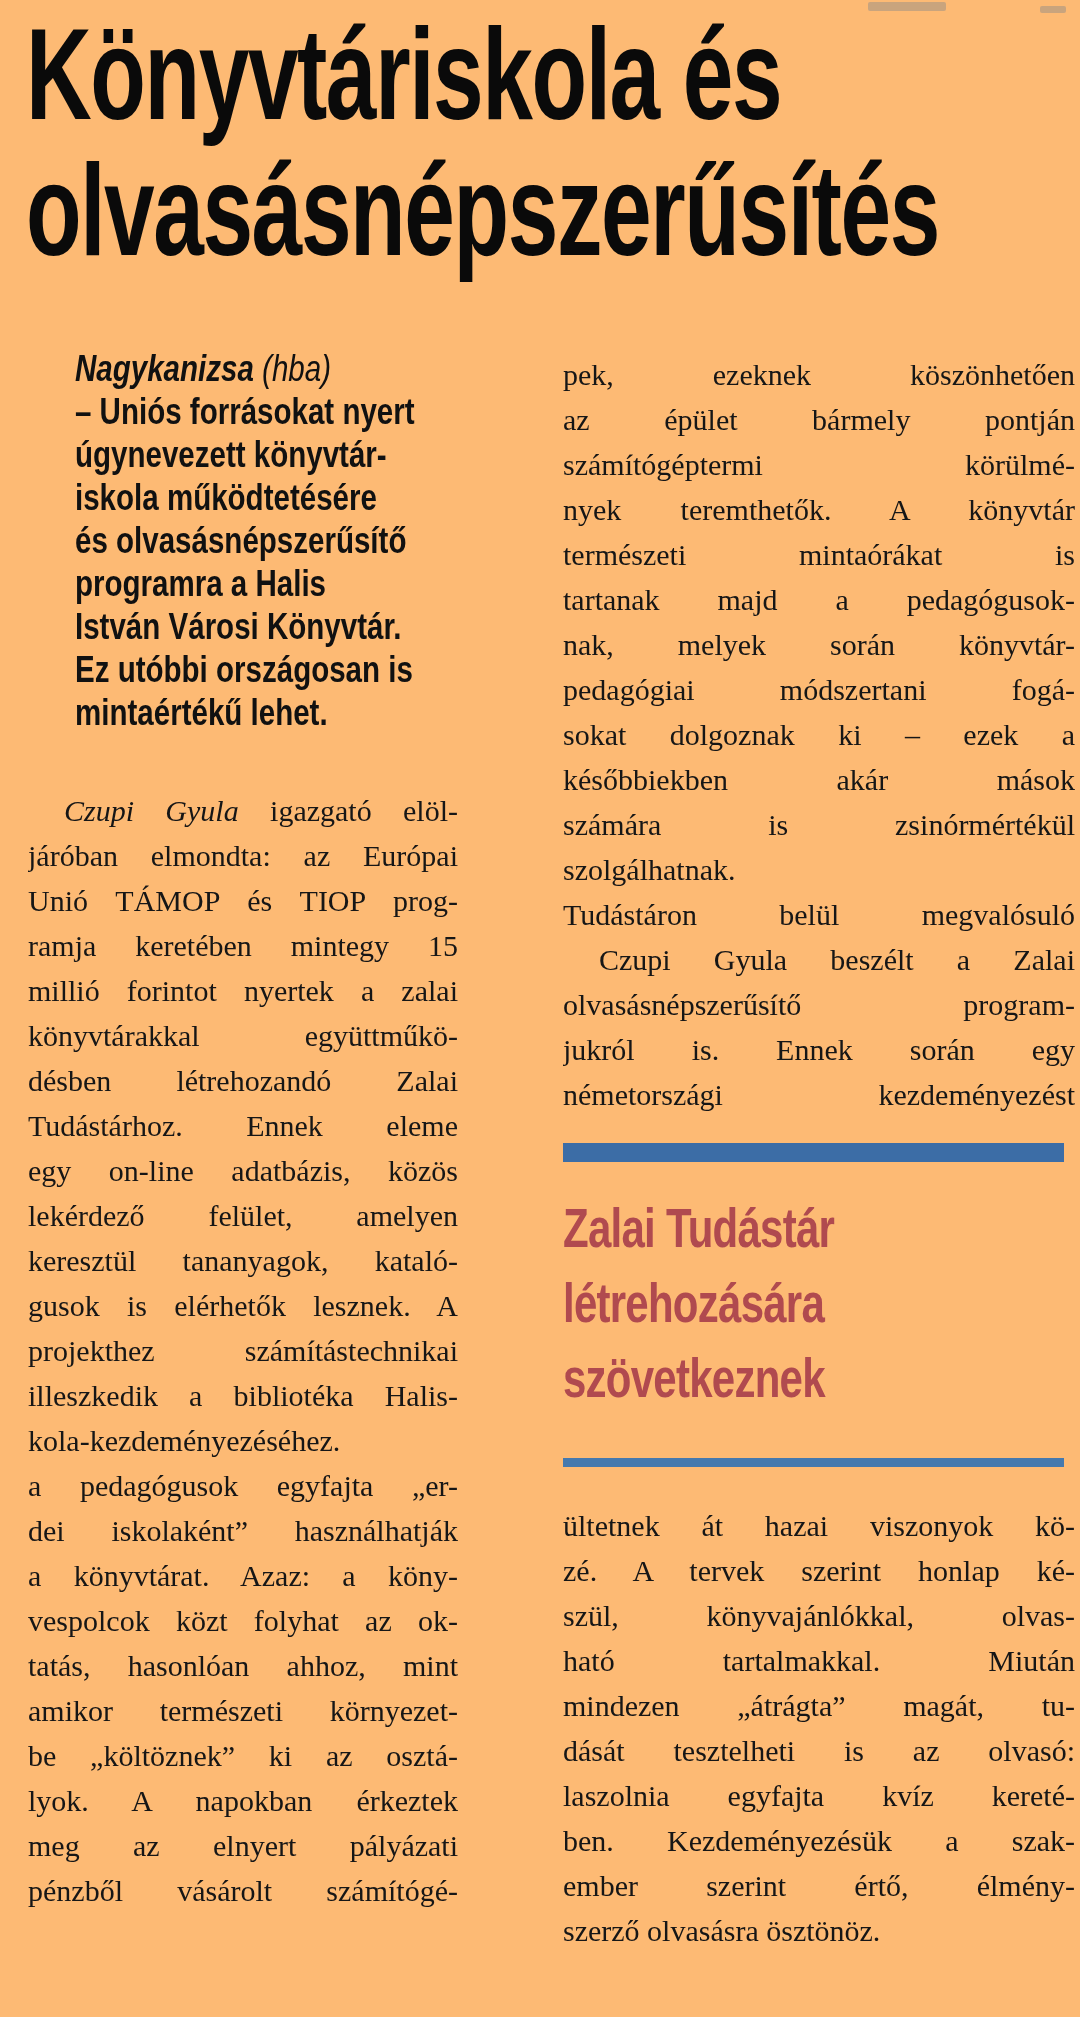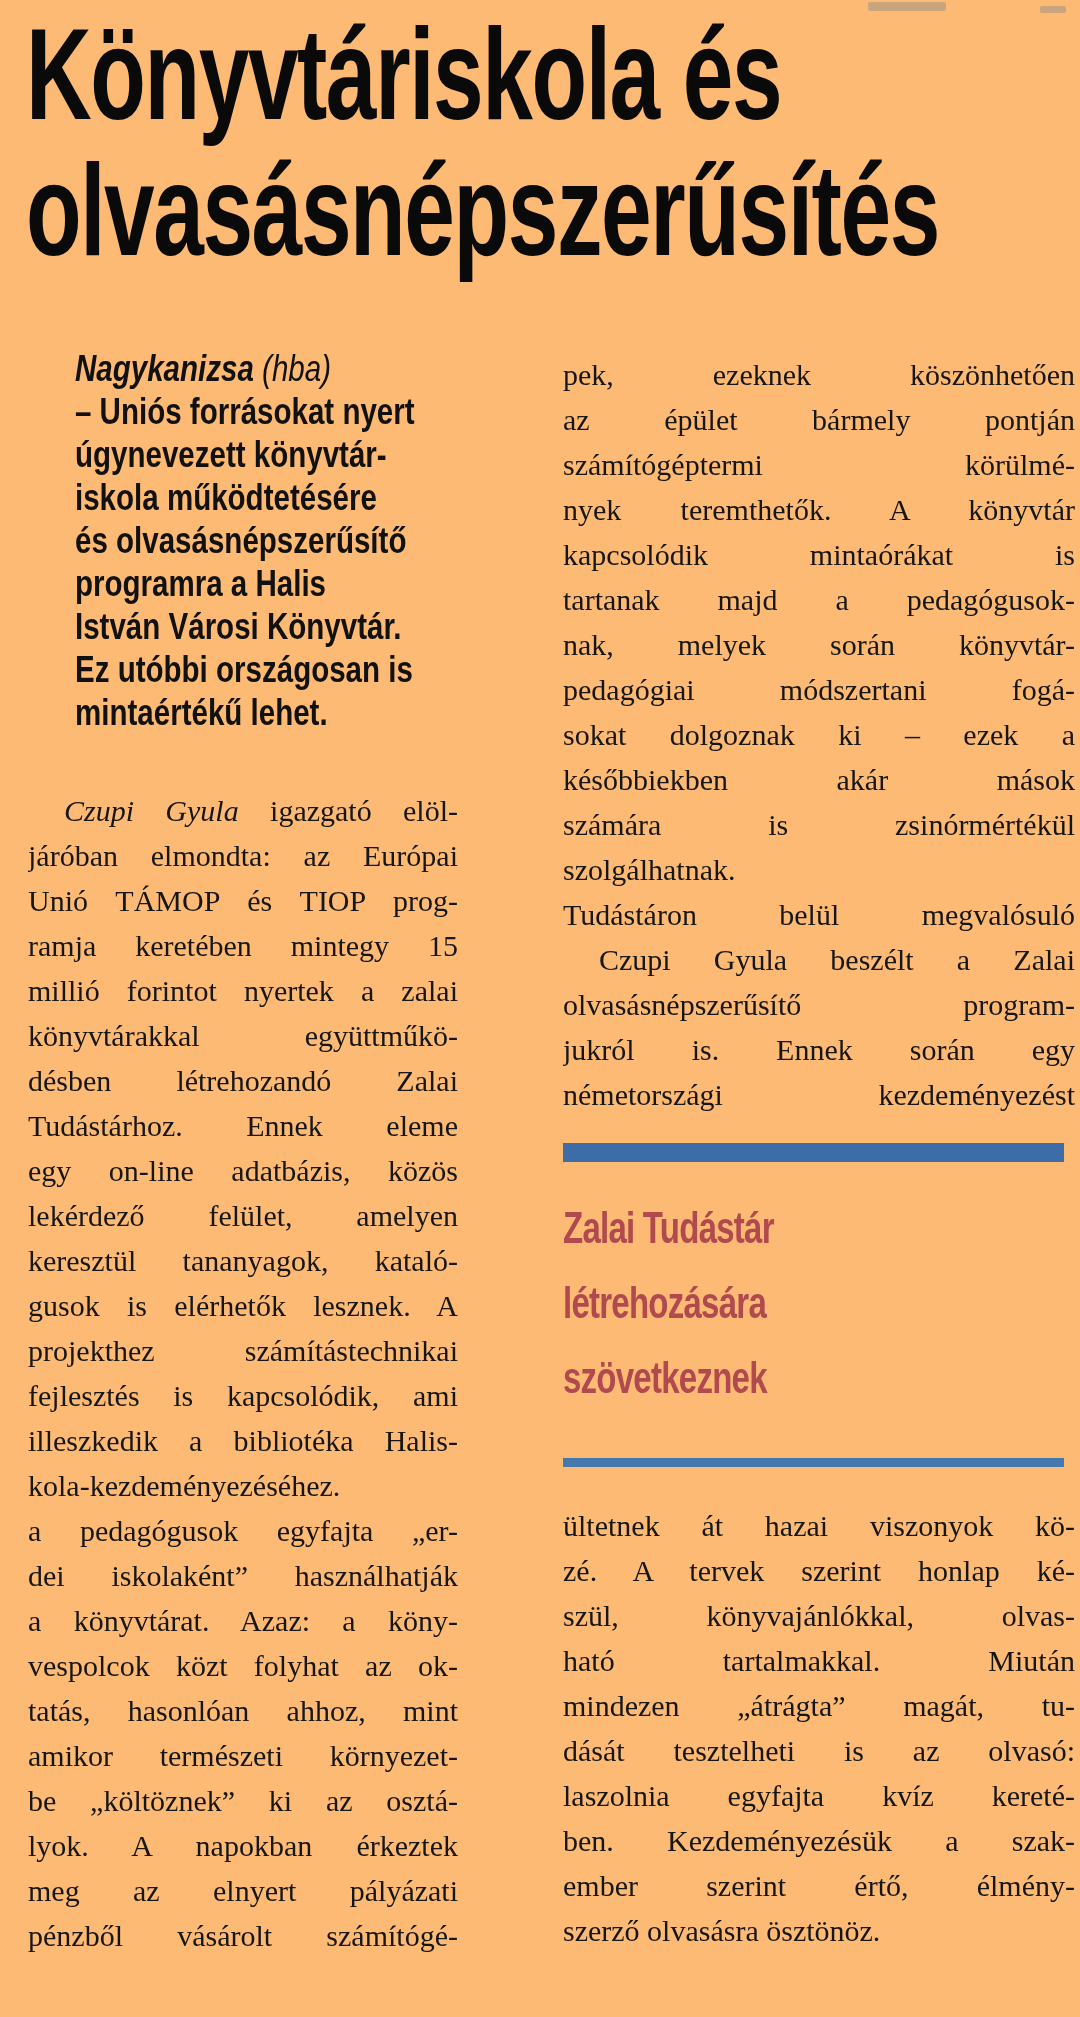--- a/index.html
+++ b/index.html
@@ -68,21 +68,21 @@
   }
   .rule-thin{
     position:absolute;left:563px;top:1458px;
     width:501px;height:9px;
     background:var(--bar-blue-light,#4579ae);
   }
   .pullquote{
     position:absolute;left:563px;top:1190px;
     font-family:"Liberation Sans", sans-serif;
     font-weight:bold;
-    font-size:44px;
+    font-size:56px;
     line-height:75px;
     color:var(--accent-red,#b04a4f);
     letter-spacing:-1px;
   }
   .pullquote .ln{
     transform:scaleX(0.75);
     transform-origin:0 50%;
     white-space:nowrap;
   }
   
@@ -126,41 +126,40 @@
       <div class="ln">ramja keretében mintegy 15</div>
       <div class="ln">millió forintot nyertek a zalai</div>
       <div class="ln">könyvtárakkal együttműkö-</div>
       <div class="ln">désben létrehozandó Zalai</div>
       <div class="ln">Tudástárhoz. Ennek eleme</div>
       <div class="ln">egy on-line adatbázis, közös</div>
       <div class="ln">lekérdező felület, amelyen</div>
       <div class="ln">keresztül tananyagok, kataló-</div>
       <div class="ln">gusok is elérhetők lesznek. A</div>
       <div class="ln">projekthez számítástechnikai</div>
-      <div class="ln">fejlesztés is kapcsolódik, ami</div>
       <div class="ln">illeszkedik a bibliotéka Halis-</div>
       <div class="ln">kola-kezdeményezéséhez.</div>
       <div class="ln">a pedagógusok egyfajta „er-</div>
       <div class="ln">dei iskolaként” használhatják</div>
       <div class="ln">a könyvtárat. Azaz: a köny-</div>
       <div class="ln">vespolcok közt folyhat az ok-</div>
       <div class="ln">tatás, hasonlóan ahhoz, mint</div>
       <div class="ln">amikor természeti környezet-</div>
       <div class="ln">be „költöznek” ki az osztá-</div>
       <div class="ln">lyok. A napokban érkeztek</div>
       <div class="ln">meg az elnyert pályázati</div>
       <div class="ln">pénzből vásárolt számítógé-</div>
     </div>
 
   <div class="serifcol col-right-top">
       <div class="ln">pek, ezeknek köszönhetően</div>
       <div class="ln">az épület bármely pontján</div>
       <div class="ln">számítógéptermi körülmé-</div>
       <div class="ln">nyek teremthetők. A könyvtár</div>
-      <div class="ln">kapcsolódik mintaórákat is</div>
+      <div class="ln">természeti mintaórákat is</div>
       <div class="ln">tartanak majd a pedagógusok-</div>
       <div class="ln">nak, melyek során könyvtár-</div>
       <div class="ln">pedagógiai módszertani fogá-</div>
       <div class="ln">sokat dolgoznak ki – ezek a</div>
       <div class="ln">későbbiekben akár mások</div>
       <div class="ln">számára is zsinórmértékül</div>
       <div class="ln">szolgálhatnak.</div>
       <div class="ln">Tudástáron belül megvalósuló</div>
       <div class="ln ind">Czupi Gyula beszélt a Zalai</div>
       <div class="ln">olvasásnépszerűsítő program-</div>

